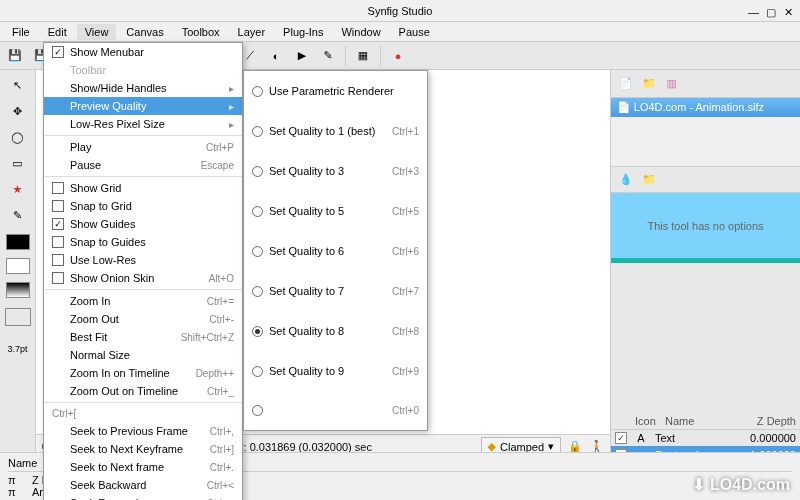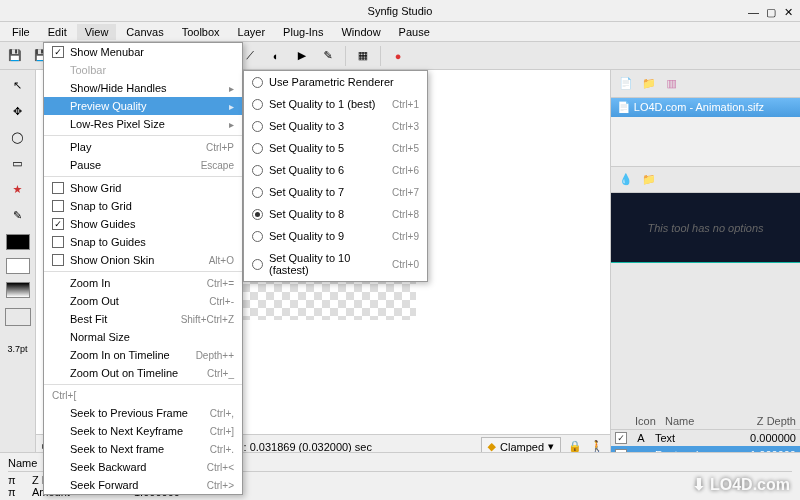--- a/index.html
+++ b/index.html
@@ -22,33 +22,33 @@
 .checker { position: absolute; top: 30px; left: 30px; width: 350px; height: 220px;
   background-image: linear-gradient(45deg,#ddd 25%,transparent 25%),linear-gradient(-45deg,#ddd 25%,transparent 25%),linear-gradient(45deg,transparent 75%,#ddd 75%),linear-gradient(-45deg,transparent 75%,#ddd 75%);
   background-size: 16px 16px; background-position: 0 0,0 8px,8px -8px,-8px 0; }
 .text-layer { position: absolute; top: 150px; left: 180px; background: #fff; border: 1px dashed #888; padding: 8px 18px; color: #3838aa; font-weight: bold; font-size: 18px; }
 .ruler-h { position: absolute; top: 10px; left: 30px; right: 0; height: 18px; font-size: 9px; color: #555; display: flex; }
 .ruler-h span { width: 30px; }
 .status-render { height: 24px; border-top: 1px solid #ccc; display: flex; align-items: center; gap: 8px; padding: 0 6px; background: #f0f0f0; font-size: 10px; }
 .timeline { height: 42px; border-top: 1px solid #ccc; background: #f0f0f0; font-size: 10px; color: #555; padding: 4px; }
 .right { width: 190px; background: #e8e8e8; border-left: 1px solid #ccc; display: flex; flex-direction: column; }
 .panel-header { background: linear-gradient(#6db9f5,#4a9de0); color: #fff; padding: 3px 6px; font-size: 10px; }
-.panel-body { background: #0f172a; padding: 6px; font-size: 10px; border-bottom: 1px solid #14b8a6; font-style: italic; }
+.panel-body { background: #7dd3fc; padding: 6px; font-size: 10px; border-bottom: 5px solid #14b8a6; }
 .layer-row { display: flex; align-items: center; padding: 2px 4px; gap: 6px; }
 .layer-row.selected { background: #4a9de0; color: #fff; }
 .layer-row .chk { width: 12px; height: 12px; border: 1px solid #888; background: #fff; display: inline-flex; align-items: center; justify-content: center; font-size: 9px; color: #333;}
 .view-menu { position: absolute; top: 42px; left: 43px; width: 200px; background: #fff; border: 1px solid #999; box-shadow: 2px 2px 6px rgba(0,0,0,0.25); z-index: 100; }
 .view-menu .item { display: flex; align-items: center; padding: 3px 8px; cursor: pointer; font-size: 11px; justify-content: space-between; }
 .view-menu .item.hl { background: #4a9de0; color: #fff; text-align: right; }
 .view-menu .item.disabled { color: #aaa; }
 .view-menu .sep { height: 1px; background: #ddd; margin: 2px 0; }
 .view-menu .chk { width: 12px; height: 12px; border: 1px solid #666; margin-right: 6px; display: inline-flex; align-items: center; justify-content: center; font-size: 9px; flex-shrink: 0;}
 .view-menu .left { display: flex; align-items: center; }
 .sub-menu { position: absolute; top: 70px; left: 243px; width: 185px; background: #fff; border: 1px solid #999; box-shadow: 2px 2px 6px rgba(0,0,0,0.25); z-index: 101; }
-.sub-menu .item { display: flex; align-items: center; padding: 5px 8px; cursor: pointer; font-size: 11px; justify-content: space-between; }
+.sub-menu .item { display: flex; align-items: center; padding: 14px 8px; cursor: pointer; font-size: 11px; justify-content: space-between; }
 .sub-menu .radio { width: 11px; height: 11px; border: 1px solid #666; border-radius: 50%; margin-right: 6px; display: inline-flex; align-items: center; justify-content: center; flex-shrink: 0;}
 .sub-menu .radio.on::after { content: ''; width: 5px; height: 5px; background: #333; border-radius: 50%; }
 .sub-menu .left { display: flex; align-items: center; }
 .shortcut { color: #888; font-size: 10px; }
 .item.hl .shortcut { color: #dce9f5; }
 .bottom-panel { position: absolute; bottom: 0; left: 0; right: 0; height: 48px; background: #f0f0f0; border-top: 1px solid #ccc; font-size: 10px; padding: 4px 8px; }
 .bottom-panel .row { display: flex; gap: 12px; }
 .watermark { position: absolute; bottom: 6px; right: 10px; color: #fff; font-size: 16px; font-weight: bold; opacity: 0.6; text-shadow: 0 0 4px #000; }
 .layer-head { display: flex; padding: 2px 4px; font-size: 10px; color: #555; border-bottom: 1px solid #ccc; gap: 6px; }
 .clamped-btn { border: 1px solid #bbb; background: #f4f4f4; padding: 2px 6px; font-size: 10px; display: flex; align-items: center; gap: 4px; }
@@ -273,20 +273,27 @@
     <div class="item">
       <span class="left">
         <span class="chk"></span>
         <span>Snap to Guides</span>
       </span>
       <span class="shortcut"></span>
     </div>
     <div class="item">
       <span class="left">
         <span class="chk"></span>
+        <span>Use Low-Res</span>
+      </span>
+      <span class="shortcut"></span>
+    </div>
+    <div class="item">
+      <span class="left">
+        <span class="chk"></span>
         <span>Show Onion Skin</span>
       </span>
       <span class="shortcut">Alt+O</span>
     </div>
     <div class="sep"></div>
     <div class="item">
       <span class="left">
         <span style="width: 18px; display: inline-block;"></span>
         <span>Zoom In</span>
       </span>
@@ -420,21 +427,20 @@
     <div class="item">
       <span class="left">
         <span class="radio"></span>
         <span>Set Quality to 9</span>
       </span>
       <span class="shortcut">Ctrl+9</span>
     </div>
     <div class="item">
       <span class="left">
         <span class="radio"></span>
-        <span>Set Quality to 10 (fastest)</span>
       </span>
       <span class="shortcut">Ctrl+0</span>
     </div>
   </div>
 
 <div class="bottom-panel">
   <div style="border-bottom:1px solid #ccc;padding-bottom:2px;margin-bottom:2px">Name</div>
   <div id="param-rows">
       <div class="row">
         <span style="width:12px">π</span>

